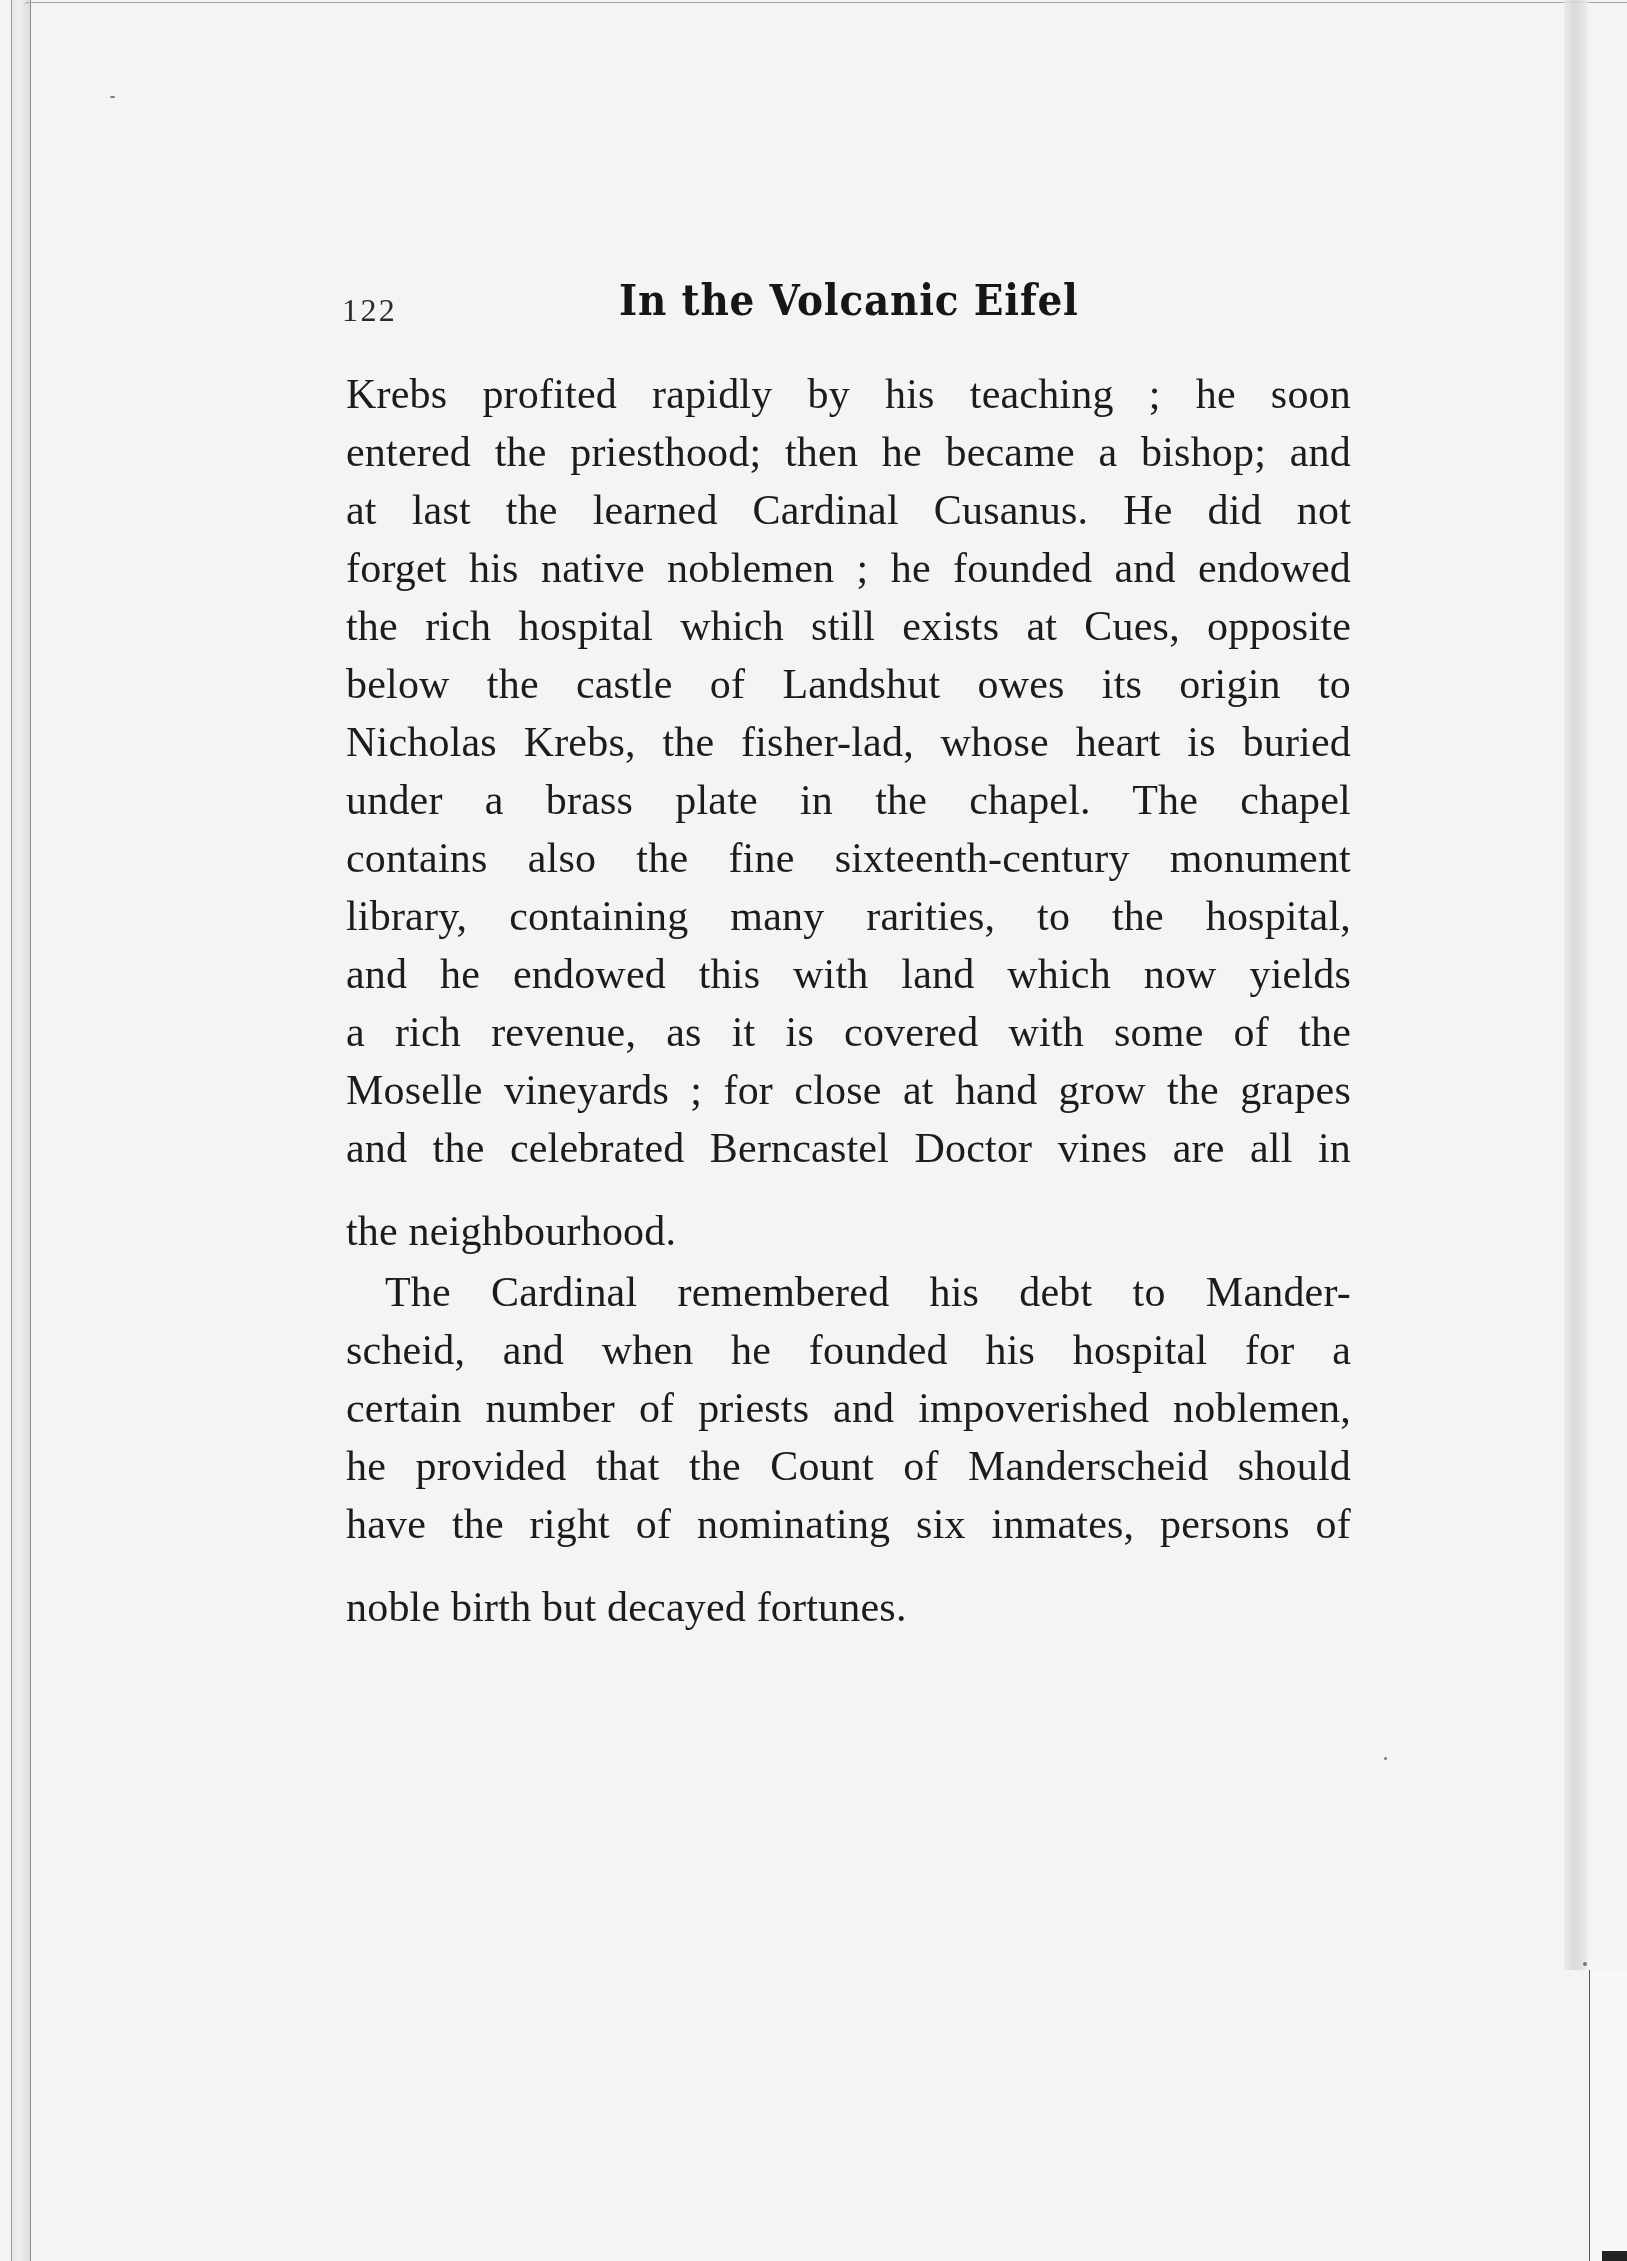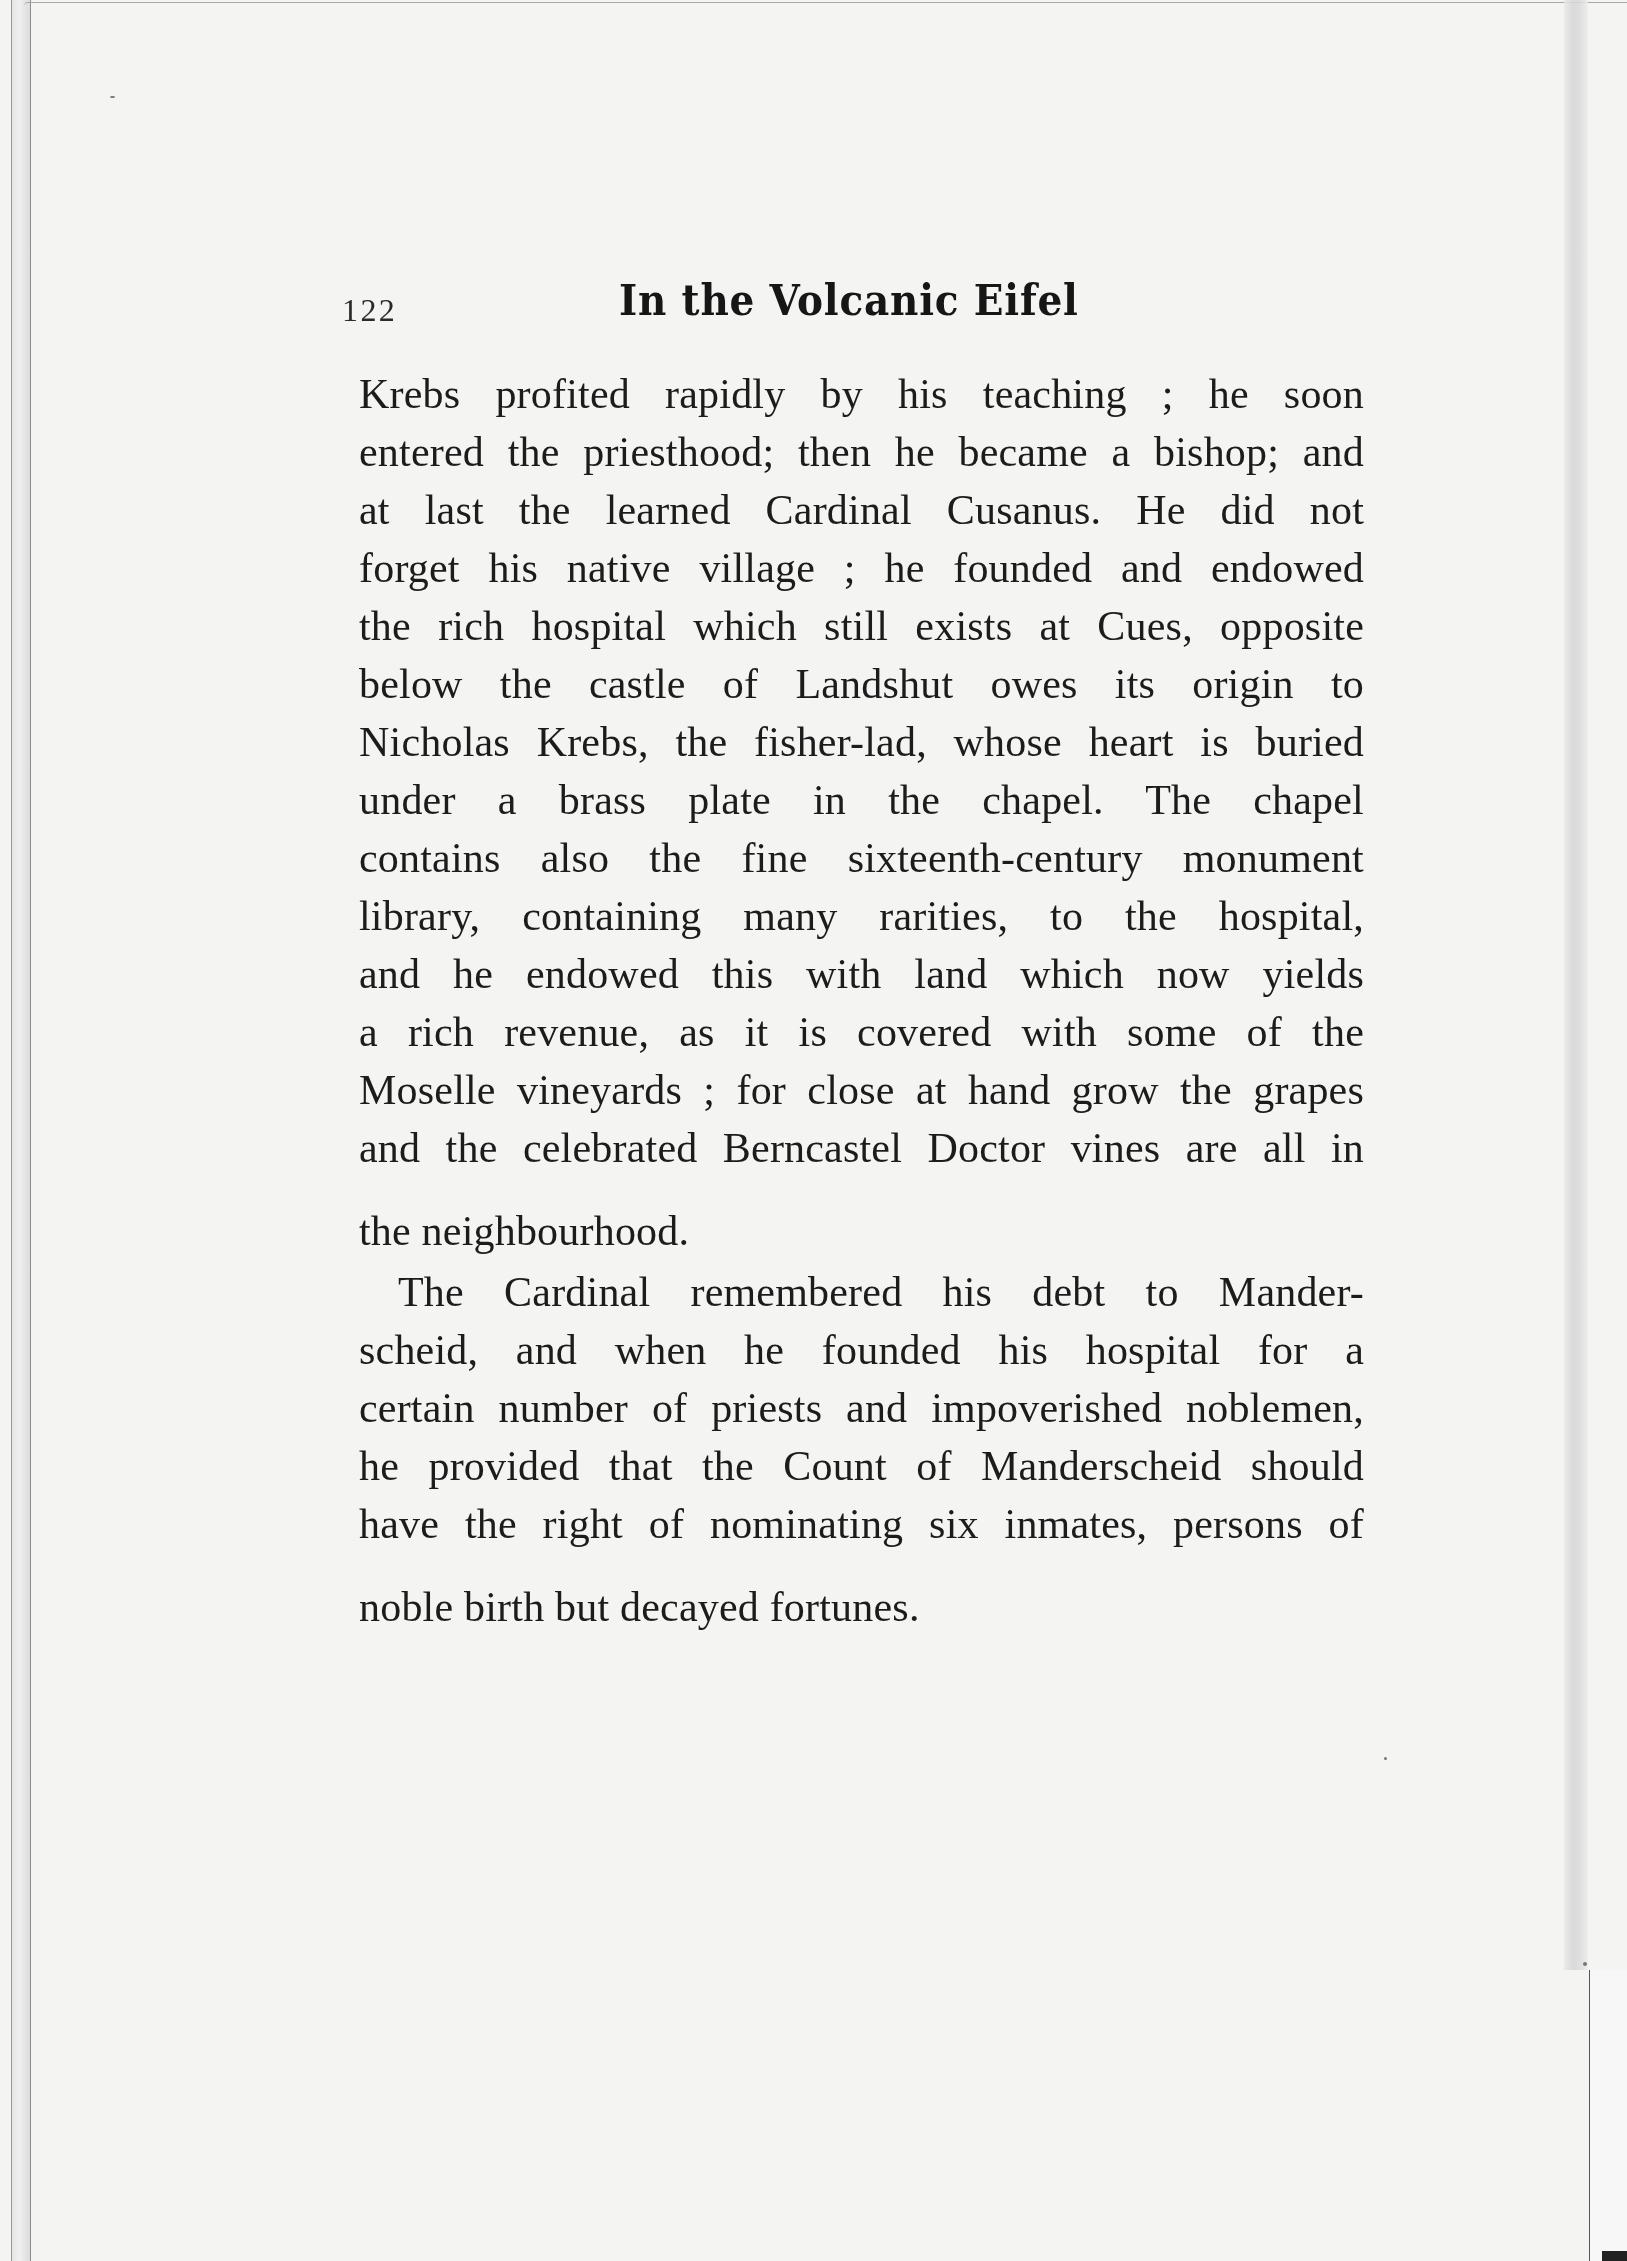--- a/index.html
+++ b/index.html
@@ -81,21 +81,21 @@
       top: 0;
       font-family: "DejaVu Serif", serif;
       font-weight: bold;
       font-size: 39px;
       letter-spacing: 0.8px;
       color: #161616;
       transform: scaleY(1.1);
     }
     .text-block {
       position: absolute;
-      left: 359px;
+      left: 346px;
       top: 365px;
       width: 1005px;
     }
     .line {
       display: block;
       height: 58px;
       line-height: 58px;
       font-size: 42px;
       text-align: justify;
       text-align-last: justify;
@@ -134,21 +134,21 @@
 <header class="running-head">
   <span class="page-number">122</span>
   <span class="running-title">In the Volcanic Eifel</span>
 </header>
 
 <main class="text-block">
   <div>
     <span class="line">Krebs profited rapidly by his teaching ; he soon</span>
     <span class="line">entered the priesthood; then he became a bishop; and</span>
     <span class="line">at last the learned Cardinal Cusanus. He did not</span>
-    <span class="line">forget his native village ; he founded and endowed</span>
+    <span class="line">forget his native noblemen ; he founded and endowed</span>
     <span class="line">the rich hospital which still exists at Cues, opposite</span>
     <span class="line">below the castle of Landshut owes its origin to</span>
     <span class="line">Nicholas Krebs, the fisher-lad, whose heart is buried</span>
     <span class="line">under a brass plate in the chapel. The chapel</span>
     <span class="line">contains also the fine sixteenth-century monument</span>
     <span class="line">library, containing many rarities, to the hospital,</span>
     <span class="line">and he endowed this with land which now yields</span>
     <span class="line">a rich revenue, as it is covered with some of the</span>
     <span class="line">Moselle vineyards ; for close at hand grow the grapes</span>
     <span class="line">and the celebrated Berncastel Doctor vines are all in</span>

